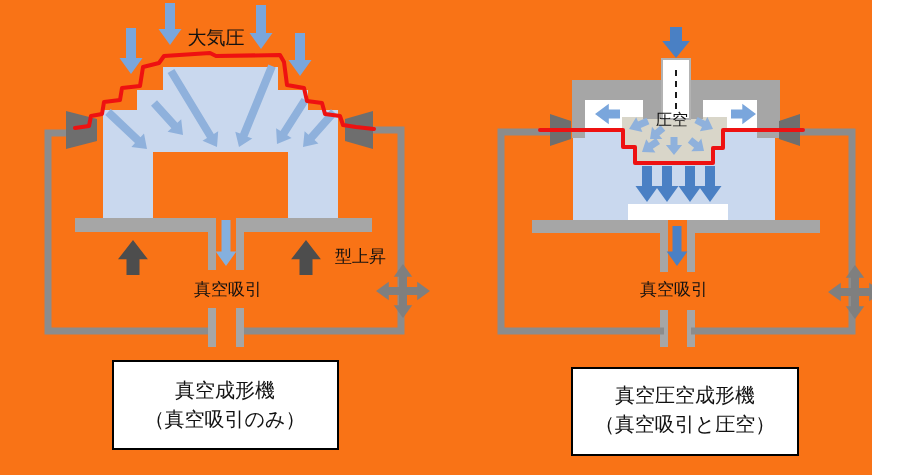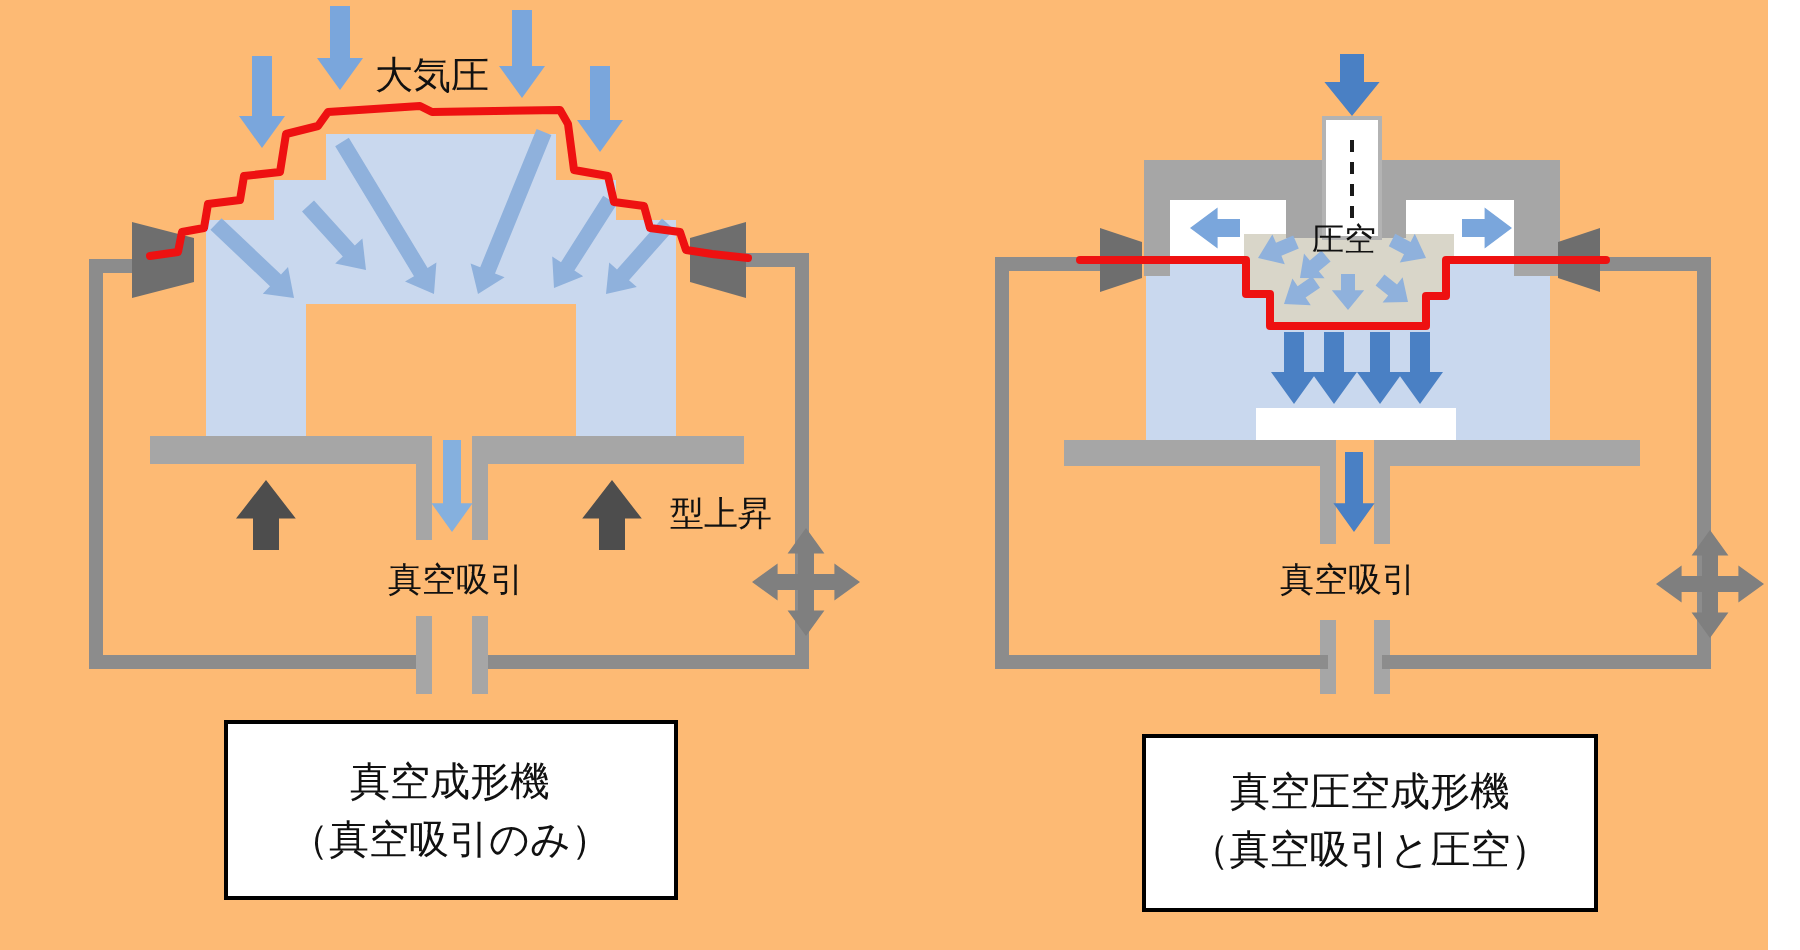--- a/index.html
+++ b/index.html
@@ -1,17 +1,17 @@
 <!DOCTYPE html>
 <html style="--c-light_blue: #c9d8ee; --c-cup_beige: #d9d6c9; --c-arrow_blue: #8fb1dc; --c-arrow_blue_mid: #7aa6dc; --c-arrow_blue_strong: #4a80c4; --c-pipe_arrow_blue: #85b0de; --c-sheet_red: #ee1111; --c-frame_gray: #8c8c8c; --c-part_gray: #a6a6a6; --c-clamp_gray: #6e6e6e; --c-dark_arrow_gray: #4d4d4d; --c-cross_gray: #7f7f7f; --c-text_black: #111111;"><head>
 <meta charset="utf-8">
 <style>
   html,body{margin:0;padding:0;background:#fff;}
-  .page{position:relative;width:872px;height:475px;background:#fdba74;overflow:hidden;
-        font-family:"Liberation Sans","DejaVu Sans",sans-serif;padding-left:12px;}
+  .page{position:relative;width:872px;height:475px;background:#f97316;overflow:hidden;
+        font-family:"Liberation Sans","DejaVu Sans",sans-serif;}
   .panel{position:absolute;top:0;width:450px;height:475px;}
   #left-panel{left:0;}
   #right-panel{left:450px;}
   .f-blue{fill:var(--c-light_blue);}
   .f-beige{fill:var(--c-cup_beige);}
   .f-gray{fill:var(--c-part_gray);}
   .f-clamp{fill:var(--c-clamp_gray);}
   .f-white{fill:#ffffff;}
   .pipe-top{fill:#ffffff;stroke:#b3b3b3;stroke-width:2;}
   .s-frame{fill:none;stroke:var(--c-frame_gray);stroke-width:7;}

